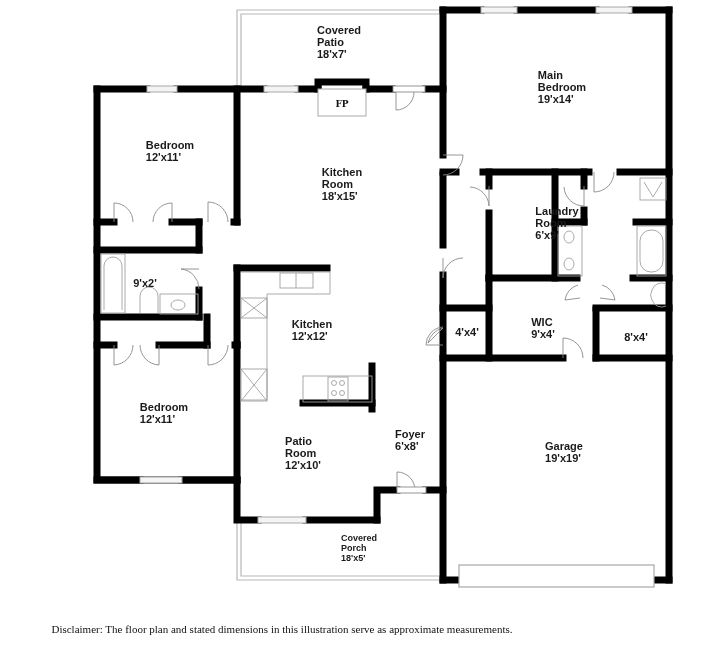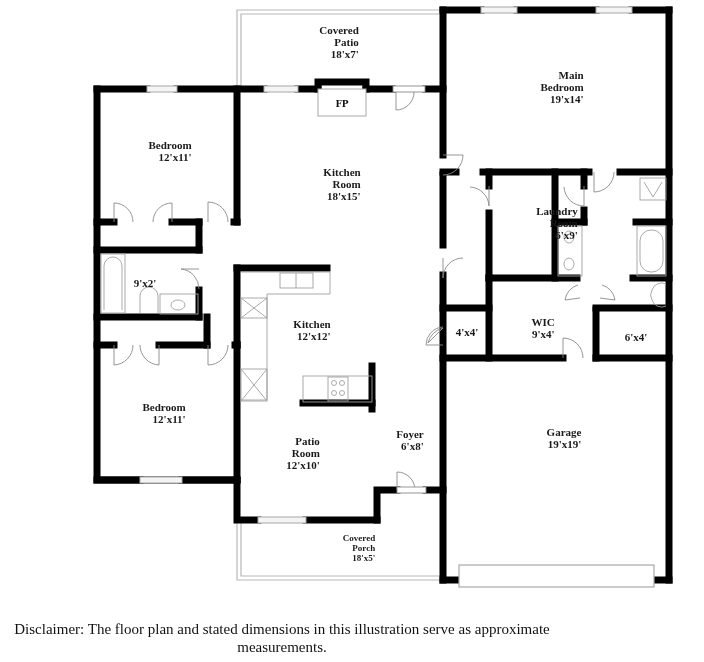--- a/index.html
+++ b/index.html
@@ -1,21 +1,21 @@
 <!DOCTYPE html>
 <html><head>
 <meta charset="utf-8">
 <style>
   html, body { margin:0; padding:0; background:#ffffff; }
   body { width:704px; height:662px; position:relative; overflow:hidden; font-family:"DejaVu Serif", serif; }
   #plan { position:absolute; left:0; top:0; width:704px; height:610px; }
-  .label { position:absolute; text-align:right; font-family:Liberation Serif, serif; font-weight:bold; color:#1a1a1a; font-size:11px; line-height:12px; transform:translateX(-50%); white-space:nowrap; }
+  .label { position:absolute; text-align:left; font-family:Liberation Sans, sans-serif; font-weight:bold; color:#1a1a1a; font-size:11px; line-height:12px; transform:translateX(-50%); white-space:nowrap; }
   .label span { display:block; }
   .label.small { font-size:9px; line-height:10px; }
-  #disclaimer { position:absolute; left:0; top:620px; width:564px; text-align:center; font-family:"Liberation Serif", serif; font-size:15px; line-height:18px; color:#111; }
+  #disclaimer { position:absolute; left:0; top:620px; width:564px; text-align:center; font-family:"Liberation Serif", serif; font-size:11px; line-height:18px; color:#111; }
   #disclaimer span { display:block; }
 </style>
 </head>
 <body>
 
 <svg id="plan" viewBox="0 0 704 610" xmlns="http://www.w3.org/2000/svg">
 
   <g fill="none" stroke="#b8b8b8" stroke-width="1.2">
     <polyline points="237,92 237,10 443,10"></polyline>
     <polyline points="241,92 241,14 443,14"></polyline>
@@ -205,36 +205,36 @@
       <span>12'x12'</span>
     </div>
     <div class="label" style="left: 467px; top: 326px;">
       <span>4'x4'</span>
     </div>
     <div class="label" style="left: 543px; top: 316px;">
       <span>WIC</span>
       <span>9'x4'</span>
     </div>
     <div class="label" style="left: 636px; top: 331px;">
-      <span>6'x4'</span>
+      <span>8'x4'</span>
     </div>
     <div class="label" style="left: 164px; top: 401px;">
       <span>Bedroom</span>
       <span>12'x11'</span>
     </div>
     <div class="label" style="left: 410px; top: 428px;">
       <span>Foyer</span>
       <span>6'x8'</span>
     </div>
     <div class="label" style="left: 303px; top: 435px;">
       <span>Patio</span>
       <span>Room</span>
       <span>12'x10'</span>
     </div>
-    <div class="label" style="left: 564px; top: 426px;">
+    <div class="label" style="left: 564px; top: 440px;">
       <span>Garage</span>
       <span>19'x19'</span>
     </div>
     <div class="label small" style="left: 359px; top: 533px;">
       <span>Covered</span>
       <span>Porch</span>
       <span>18'x5'</span>
     </div>
   </div>
 

